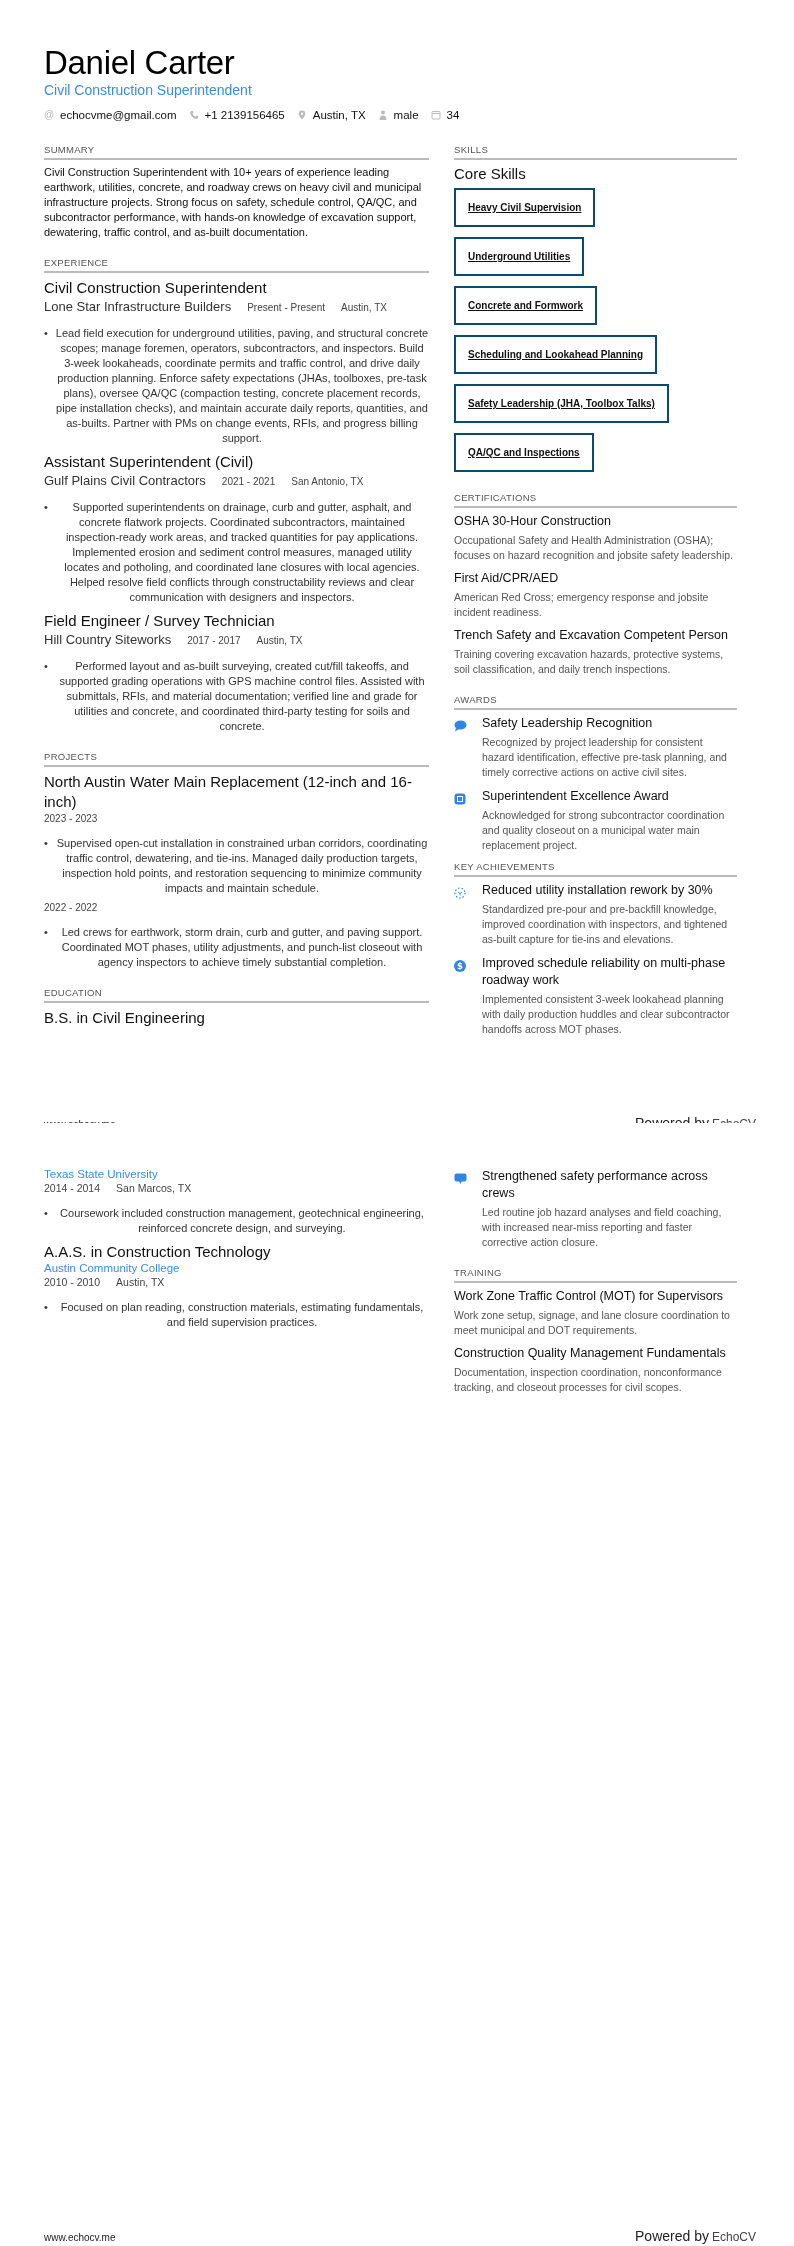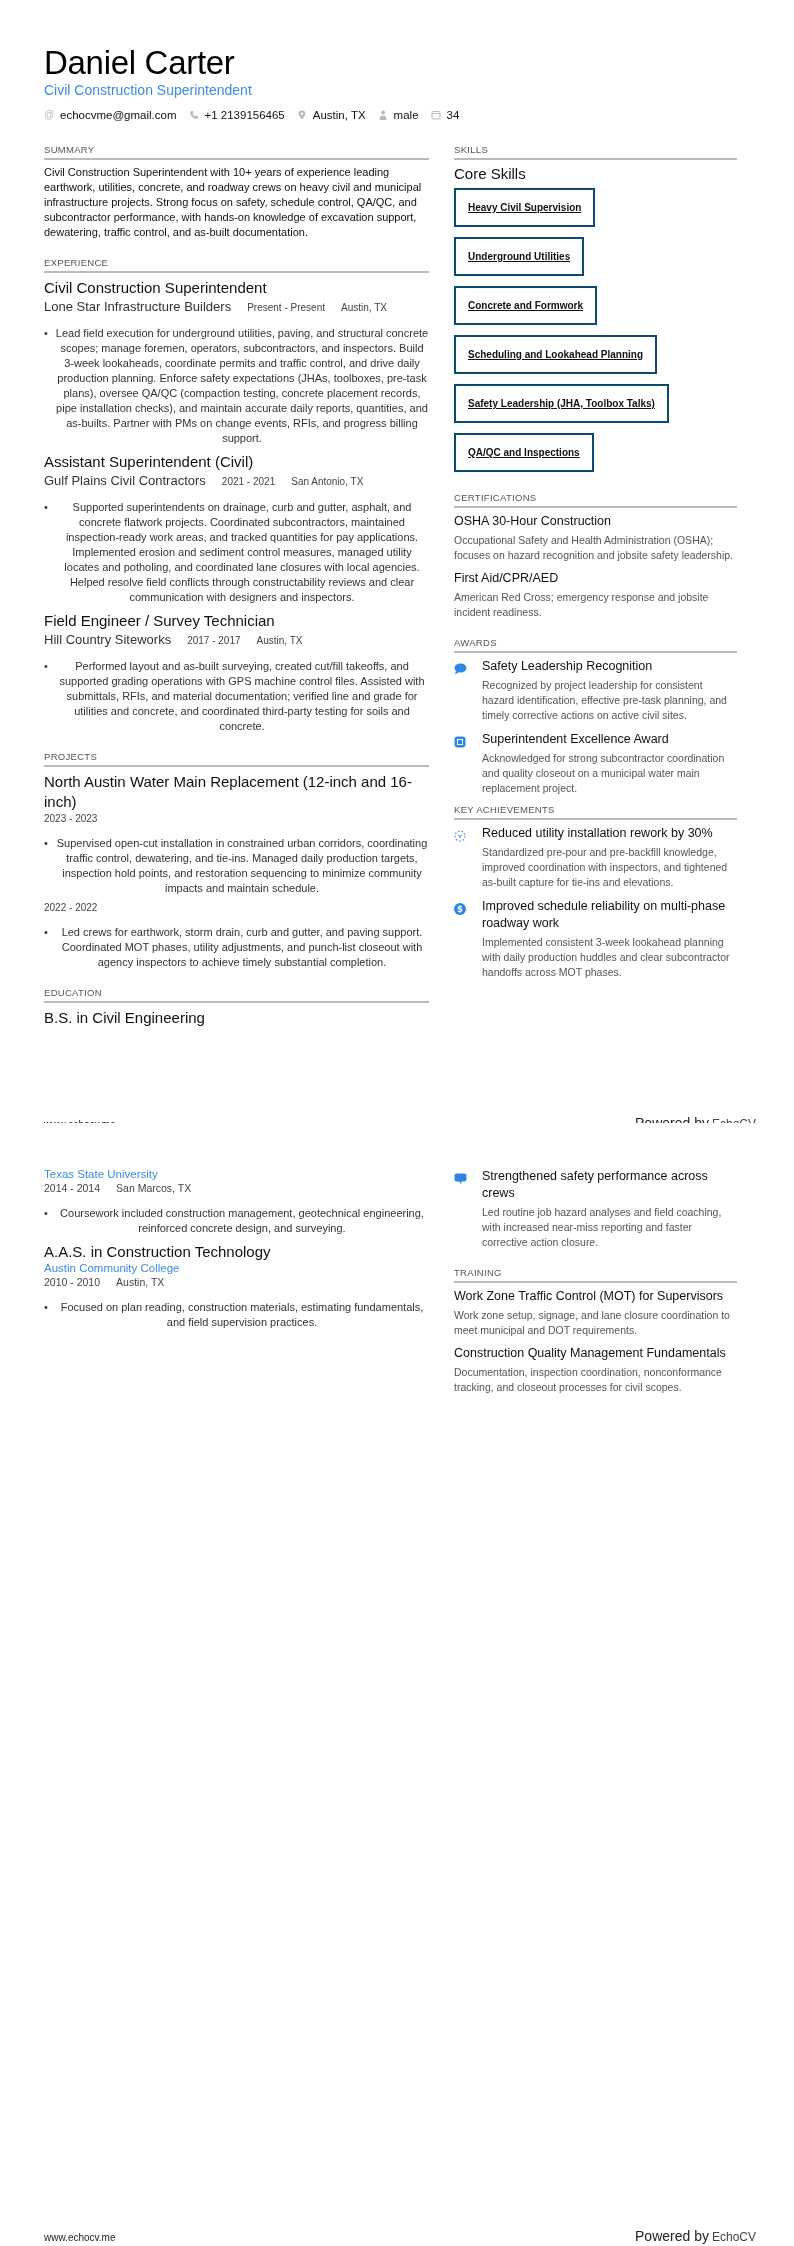--- a/index.html
+++ b/index.html
@@ -177,20 +177,24 @@
     <div style="margin-top:10px;">
       <div class="sec-title">Certifications</div>
       <div style="margin-bottom:7px;">
         <div class="r-title">OSHA 30-Hour Construction</div>
         <div class="r-desc">Occupational Safety and Health Administration (OSHA); focuses on hazard recognition and jobsite safety leadership.</div>
       </div>
       <div style="margin-bottom:7px;">
         <div class="r-title">First Aid/CPR/AED</div>
         <div class="r-desc">American Red Cross; emergency response and jobsite incident readiness.</div>
       </div>
+      <div>
+        <div class="r-title">Trench Safety and Excavation Competent Person</div>
+        <div class="r-desc">Training covering excavation hazards, protective systems, soil classification, and daily trench inspections.</div>
+      </div>
     </div>
 
     <div style="margin-top:17px;">
       <div class="sec-title">Awards</div>
       <div class="icon-item">
         <div class="icon-col">
           <svg width="13" height="12" viewBox="0 0 13 12">
               <ellipse cx="6.5" cy="5" rx="6" ry="4.6" fill="#2f86e6"></ellipse>
               <path d="M2 8 L1 11.5 L5 9Z" fill="#2f86e6"></path>
             </svg>

